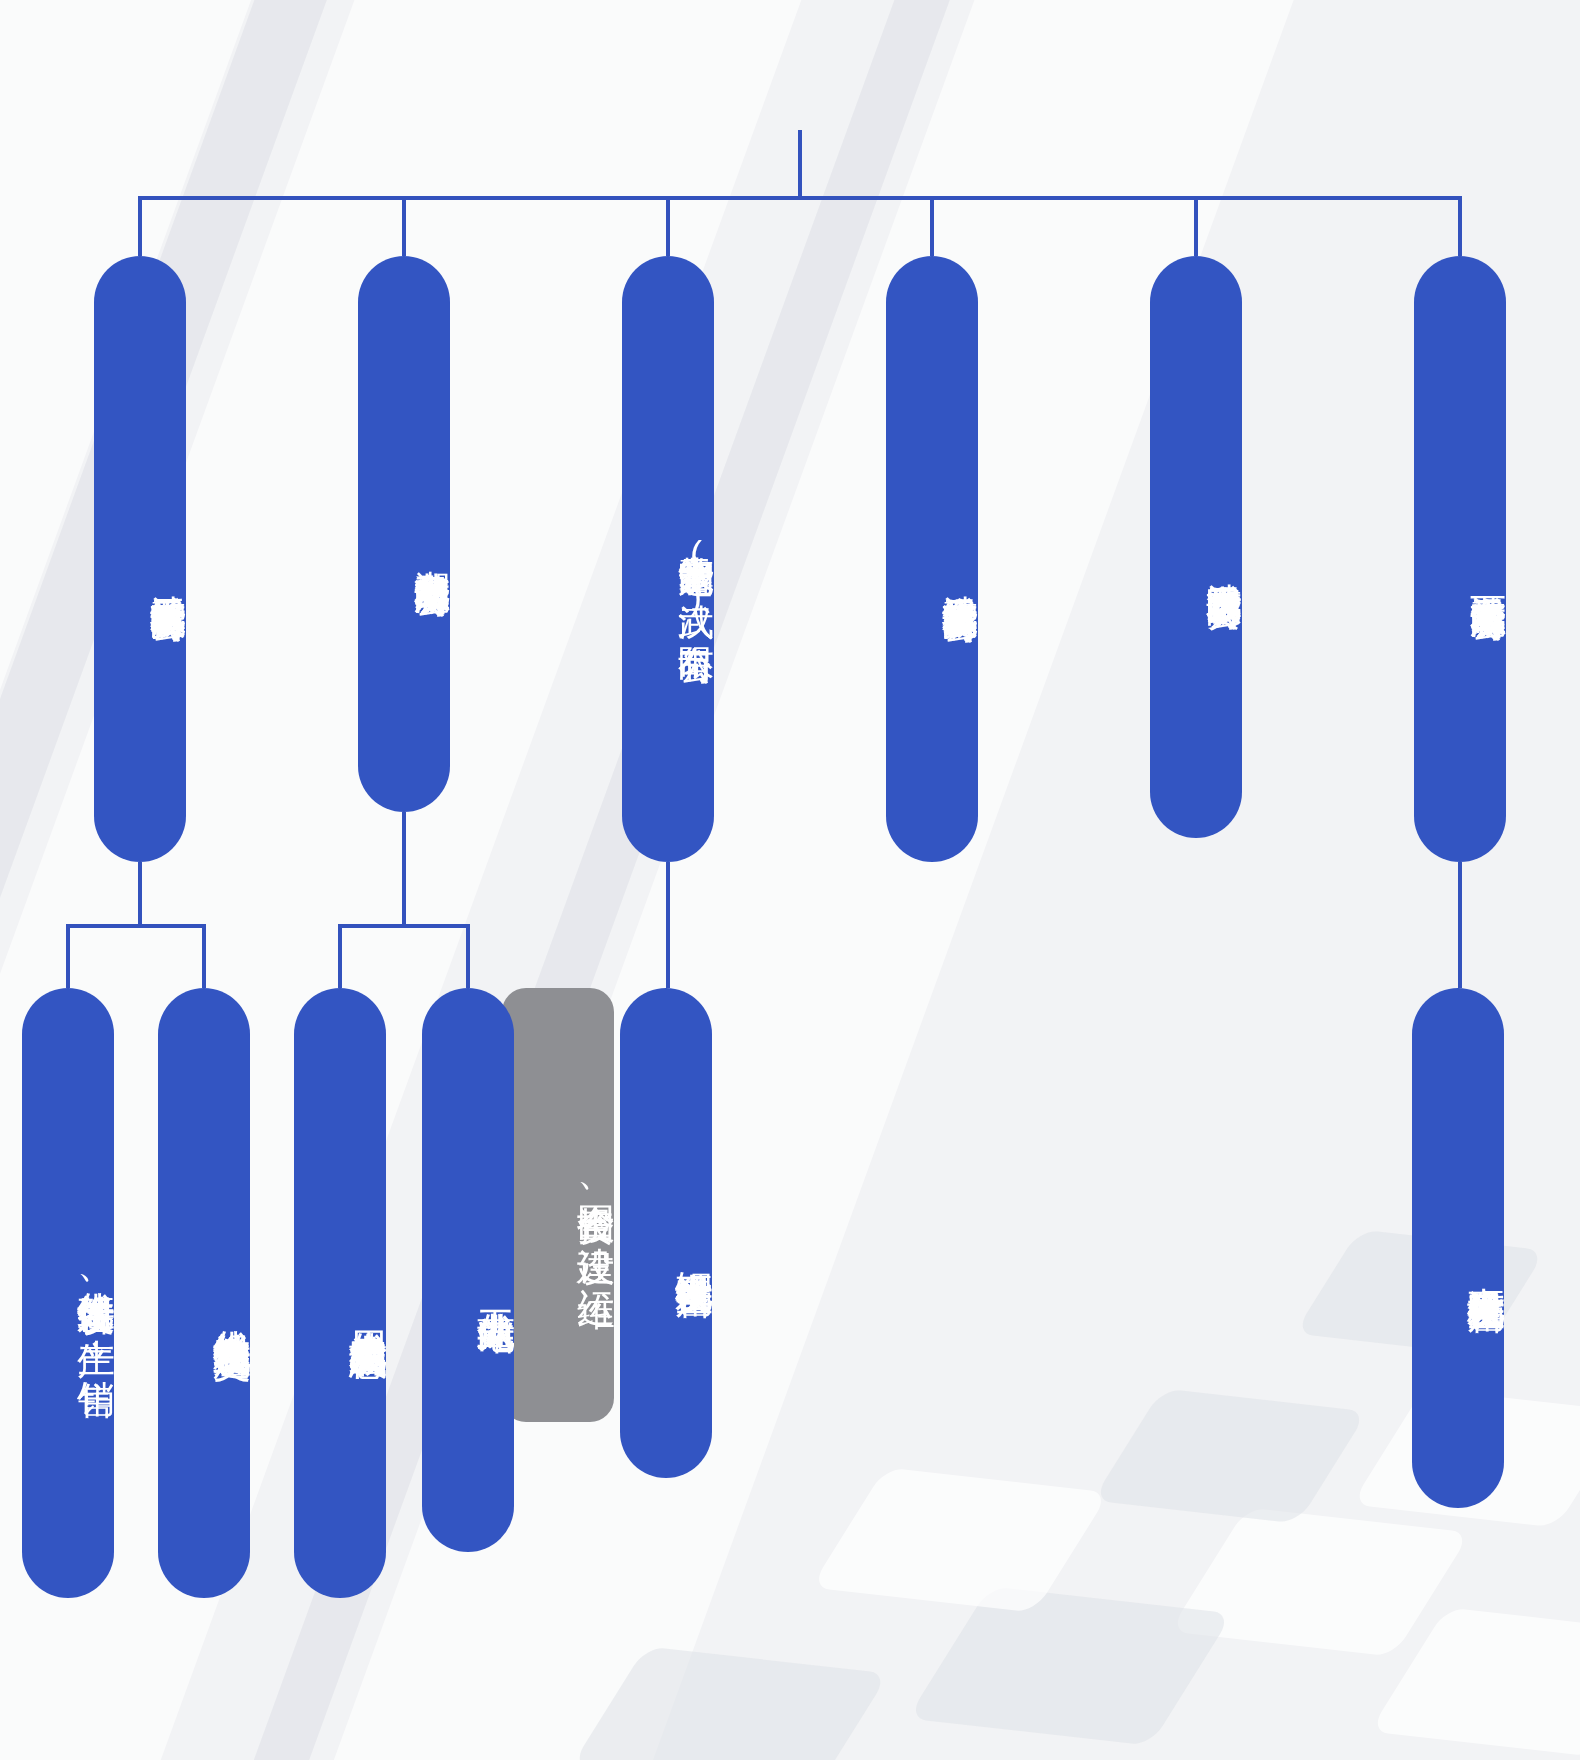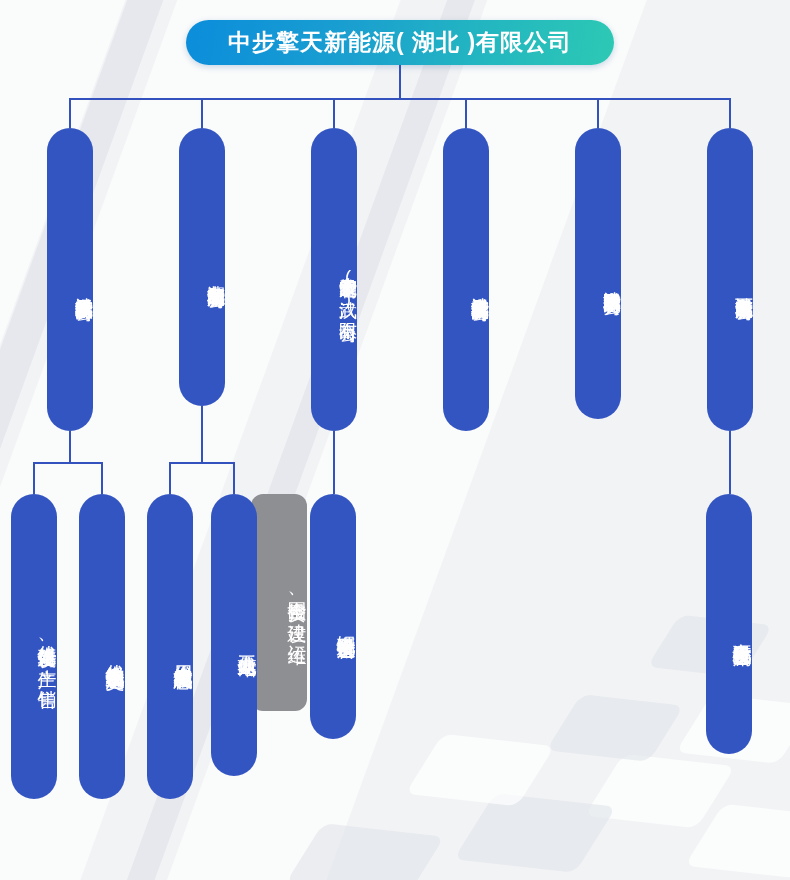--- a/index.html
+++ b/index.html
@@ -89,21 +89,20 @@
   <div class="tile" style="left:690px; top:700px; width:110px; height:58px;"></div>
   <div class="tile dk" style="left:560px; top:700px; width:110px; height:56px;"></div>
   <div class="tile" style="left:420px; top:740px; width:120px; height:60px;"></div>
   <div class="tile dk" style="left:300px; top:830px; width:130px; height:60px;"></div>
   <div class="tile" style="left:700px; top:810px; width:120px; height:62px;"></div>
   <div class="tile dk" style="left:660px; top:620px; width:100px; height:52px;"></div>
 </div>
 
 <div id="chart">
 
-  <div id="root-node">中步擎天新能源( 湖北 )有限公司</div>
 
   <div class="ln v" style="left:399px; top:65px; height:33px;"></div>
 
   <div class="ln h" style="left:69px; top:98px; width:661px;"></div>
 
   <div class="ln v" style="left:69px;  top:98px; height:30px;"></div>
   <div class="ln v" style="left:201px; top:98px; height:30px;"></div>
   <div class="ln v" style="left:333px; top:98px; height:30px;"></div>
   <div class="ln v" style="left:465px; top:98px; height:30px;"></div>
   <div class="ln v" style="left:597px; top:98px; height:30px;"></div>

